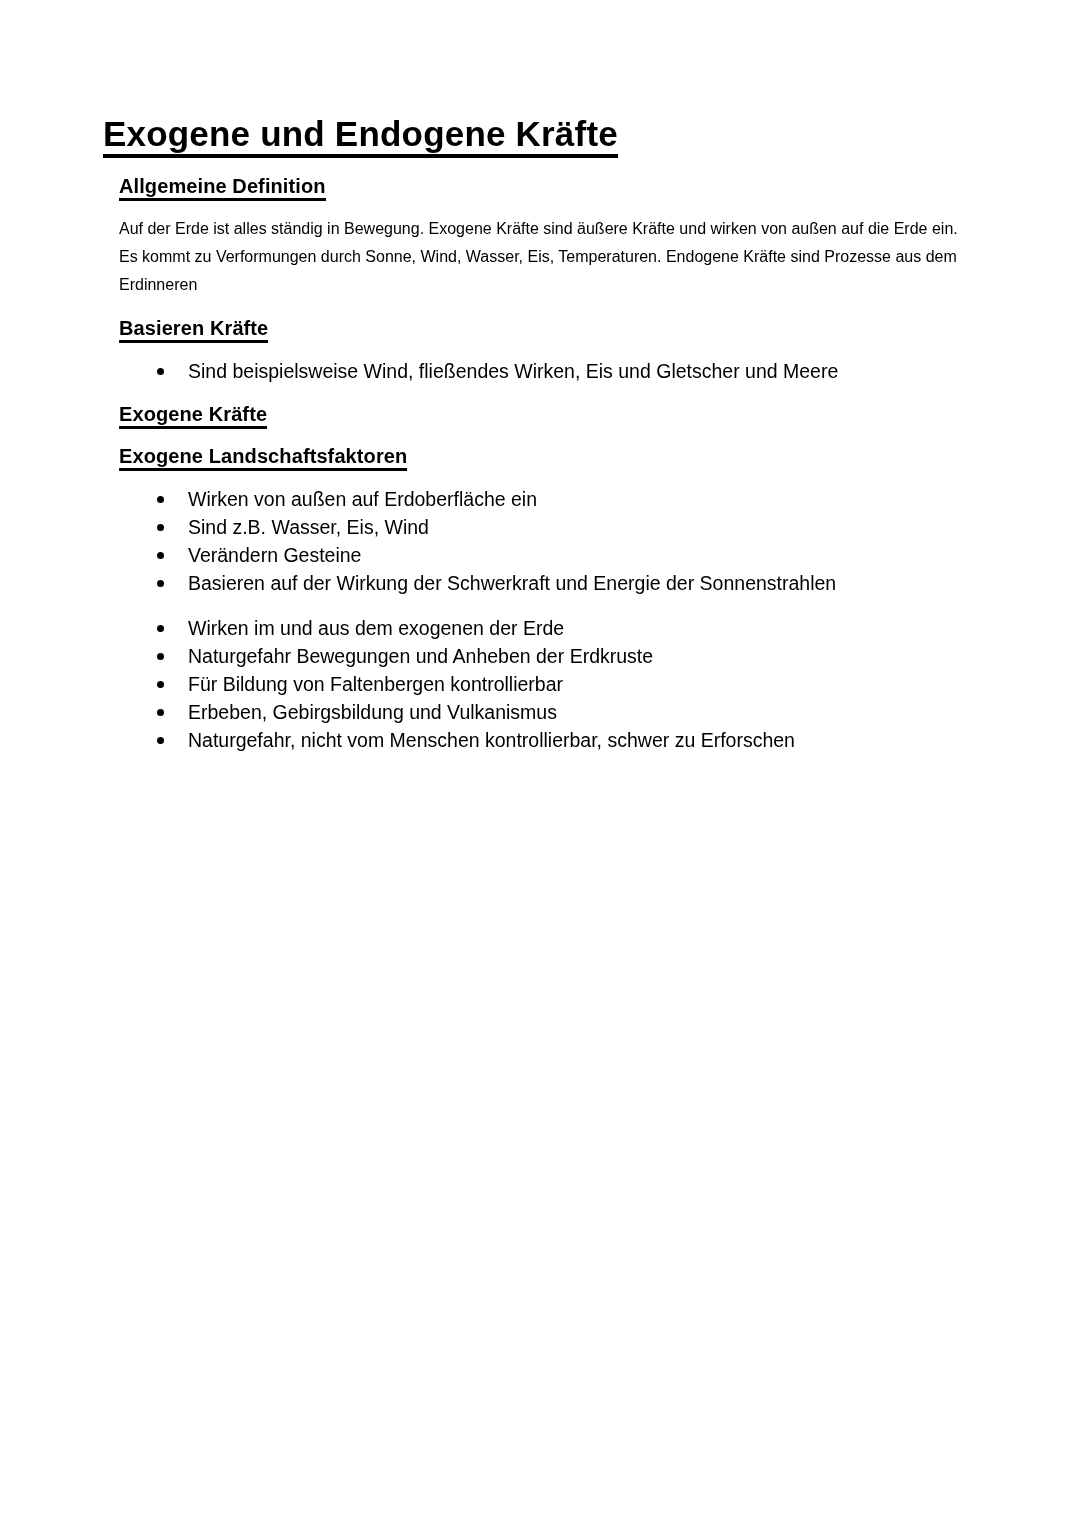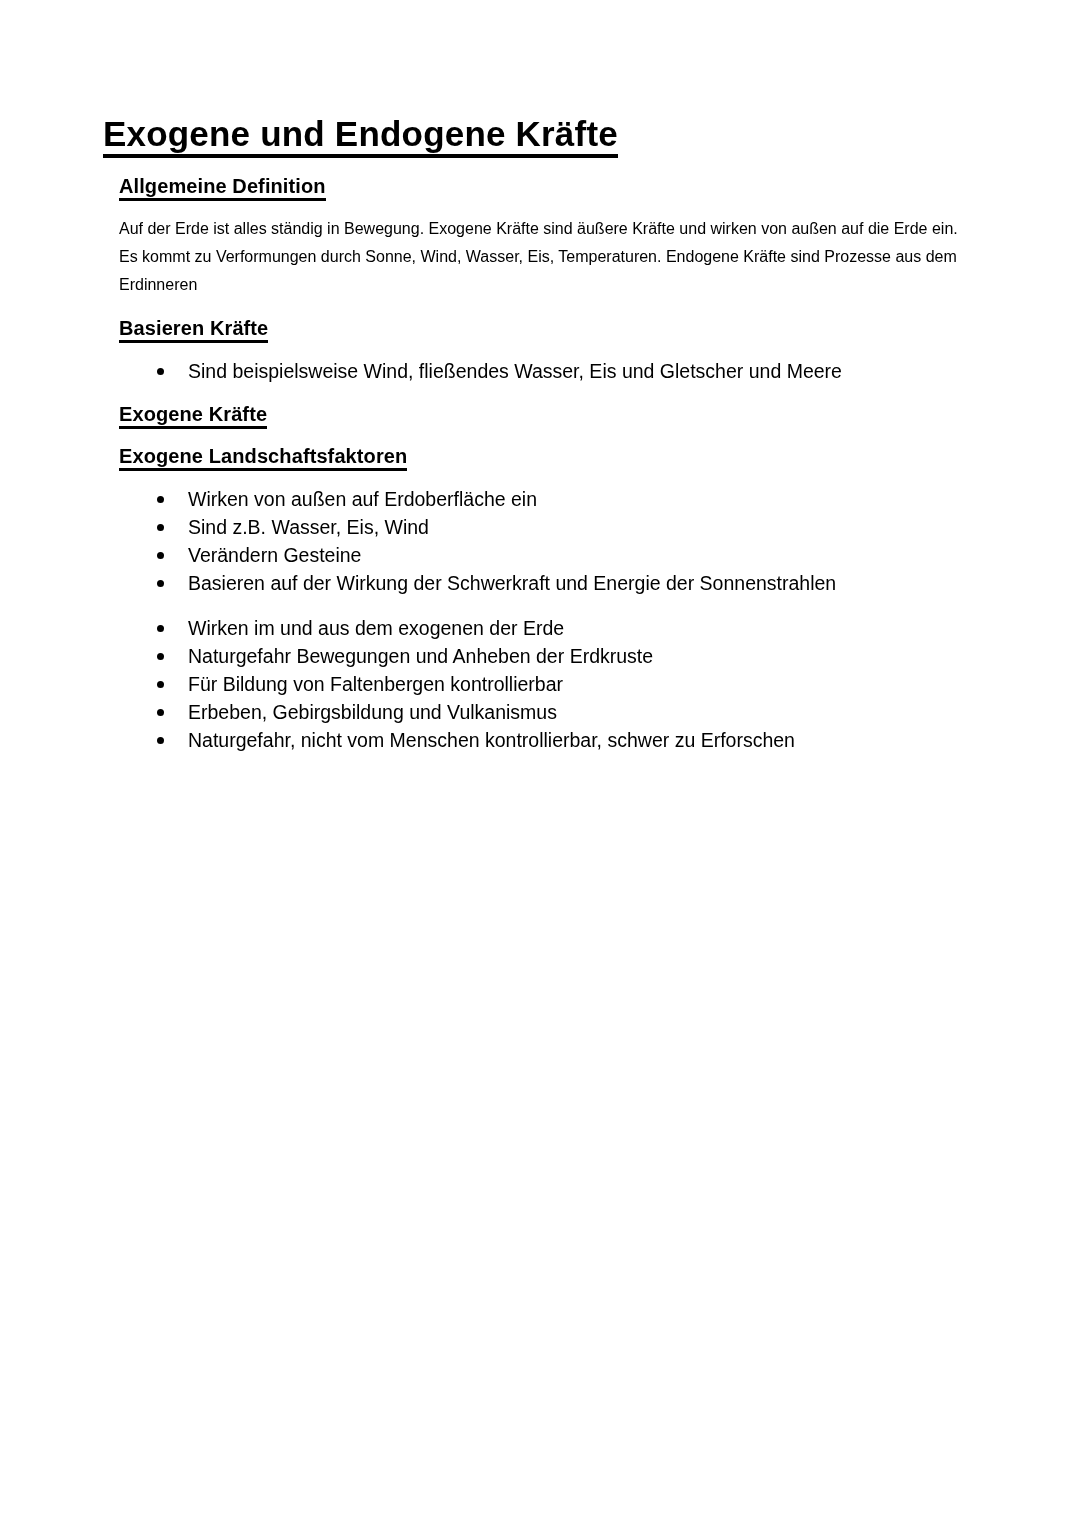--- a/index.html
+++ b/index.html
@@ -84,21 +84,21 @@
 <main class="page">
   <h1 class="doc-title"><span class="u-title">Exogene und Endogene Kräfte</span></h1>
   <div id="sections">
       <section class="doc-section">
         <h2 class="sec-heading"><span class="u-heading">Allgemeine Definition</span></h2>
         <p class="body-par">Auf der Erde ist alles ständig in Bewegung. Exogene Kräfte sind äußere Kräfte und wirken von außen auf die Erde ein. Es kommt zu Verformungen durch Sonne, Wind, Wasser, Eis, Temperaturen. Endogene Kräfte sind Prozesse aus dem Erdinneren</p>
       </section>
       <section class="doc-section">
         <h2 class="sec-heading"><span class="u-heading">Basieren Kräfte</span></h2>
         <ul class="bullets">
-          <li>Sind beispielsweise Wind, fließendes Wasser, Eis und Gletscher und Meere</li>
+          <li>Sind beispielsweise Wind, fließendes Wirken, Eis und Gletscher und Meere</li>
         </ul>
       </section>
       <section class="doc-section">
         <h2 class="sec-heading"><span class="u-heading">Exogene Kräfte</span></h2>
       </section>
       <section class="doc-section">
         <h2 class="sec-heading"><span class="u-heading">Exogene Landschaftsfaktoren</span></h2>
         <ul class="bullets">
           <li>Wirken von außen auf Erdoberfläche ein</li>
           <li>Sind z.B. Wasser, Eis, Wind</li>

